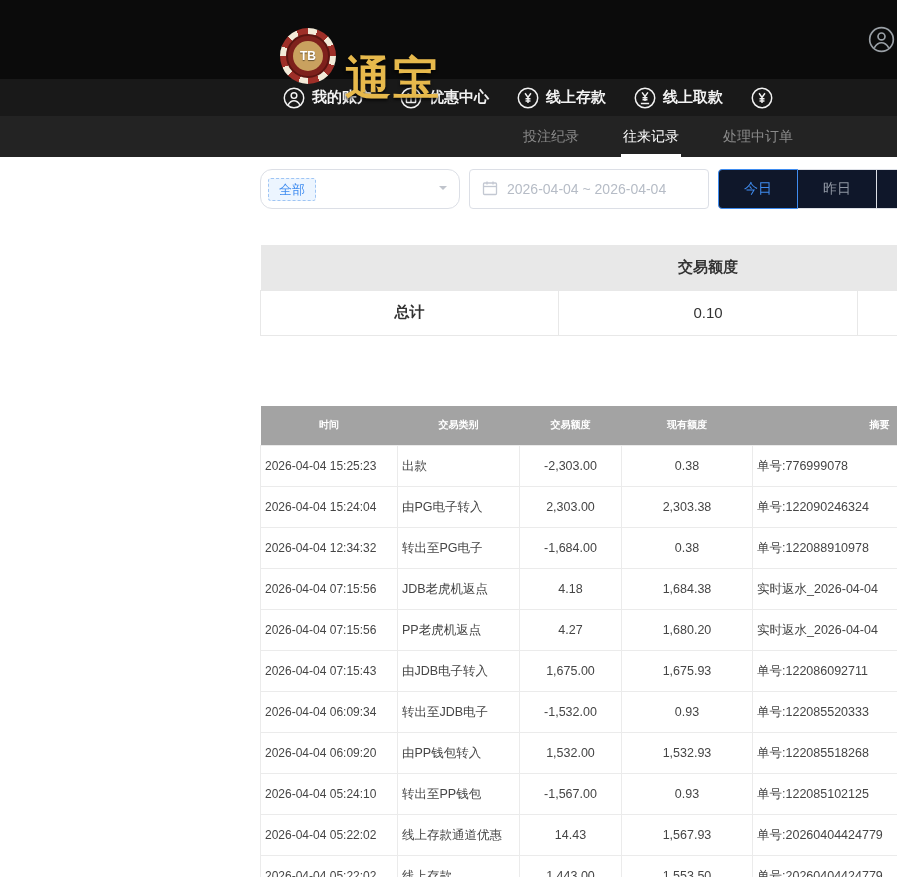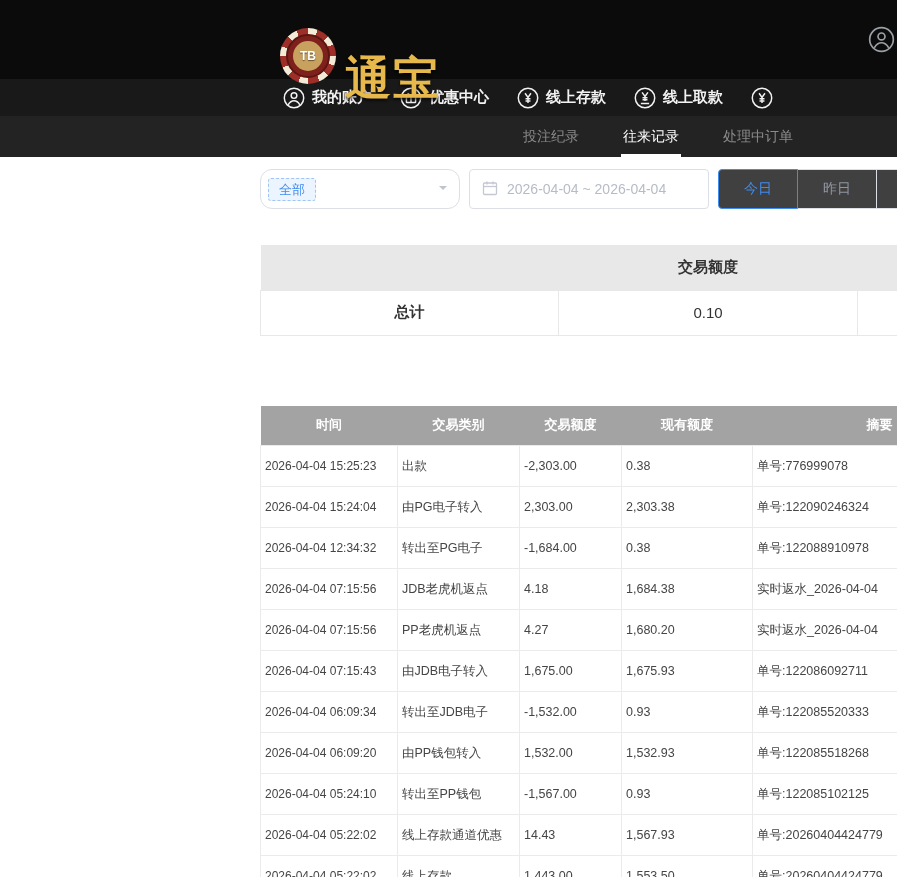--- a/index.html
+++ b/index.html
@@ -44,42 +44,42 @@
   .select-box { width:200px; height:40px; border:1px solid #dcdfe6; border-radius:12px;
         background:#fff; display:flex; align-items:center; justify-content:space-between;
         padding:0 10px 0 7px; cursor:pointer; }
   .tag { background:#ecf5ff; border:1px dashed #9fc5f4; color:#3f8cf0; font-size:13px;
         padding:4px 10px; border-radius:3px; line-height:1; }
   .chevron { color:#c0c4cc; }
   .date-box { width:240px; height:40px; border:1px solid #dcdfe6; border-radius:4px;
         display:flex; align-items:center; gap:9px; padding:0 12px; color:#b6bcc6;
         font-size:14px; cursor:pointer; background:#fff; }
   .btn-group { display:flex; }
-  .qbtn { width:80px; height:40px; background:#404040; border:1px solid #dcdfe6; font-size:14px;
+  .qbtn { width:80px; height:40px; background:#0f172a; border:1px solid #dcdfe6; font-size:14px;
         color:#8f96a3; margin-left:-1px; cursor:pointer; font-family:inherit; }
   .qbtn:first-child { border-radius:4px 0 0 4px; margin-left:0; }
   .qbtn.active { color:#3f8cf0; border-color:#3f8cf0; position:relative; z-index:2; }
 
   
   .sum-table { margin-top:36px; border-collapse:collapse; table-layout:fixed; width:746px; }
   .sum-table th { height:45px; background:#e8e8e8; font-size:15px; color:#333;
         font-weight:bold; text-align:center; }
   .sum-table td { height:45px; border:1px solid #e8e8e8; text-align:center; font-size:15px;
         color:#333; background:#fff; }
   .sum-table td.lbl { font-weight:bold; }
 
   
   .tx-table { margin-top:70px; border-collapse:collapse; table-layout:fixed; width:746px; }
-  .tx-table th { height:40px; background:#a3a3a3; color:#fff; font-size:13px;
+  .tx-table th { height:40px; background:#a3a3a3; color:#fff; font-size:10px;
         font-weight:bold; text-align:center; }
   .tx-table td { border:1px solid #ebebeb; font-size:12.5px; color:#454545;
         padding:12px 4px; line-height:16px; background:#fff; text-align:left;
         vertical-align:middle; }
   .tx-table td.t-time { font-size:12px; white-space:nowrap; }
-  .tx-table td.t-amount, .tx-table td.t-balance { text-align:left; white-space:nowrap;margin-top:32px; }
+  .tx-table td.t-amount, .tx-table td.t-balance { text-align:center; white-space:nowrap;margin-top:32px; }
   .tx-table td.t-memo { white-space:nowrap; overflow:hidden; }
 </style>
 </head>
 <body>
 
 <div class="screen">
 
   <div class="topbar">
     <div class="logo">
       <div class="chip">

